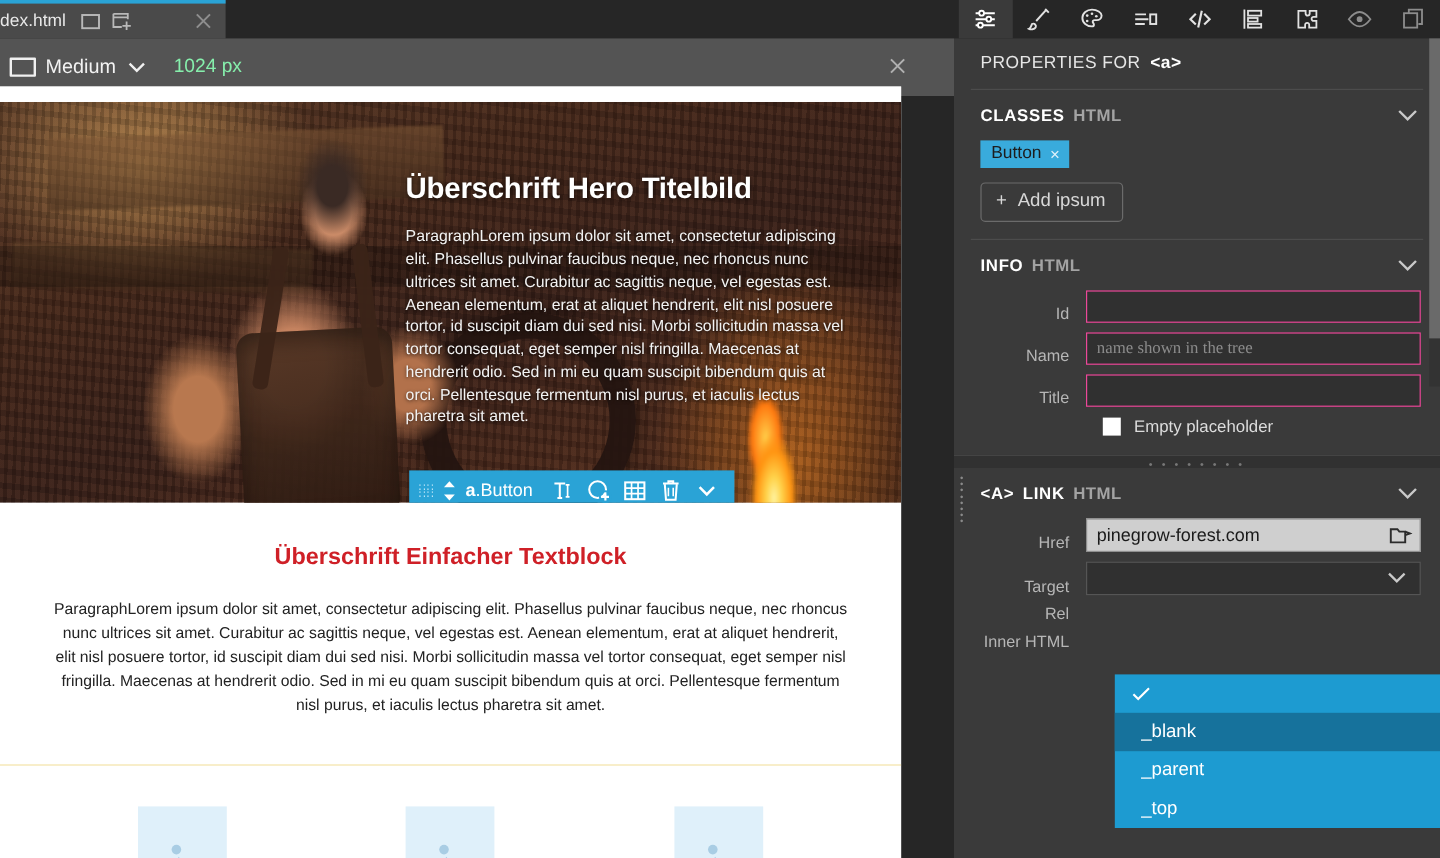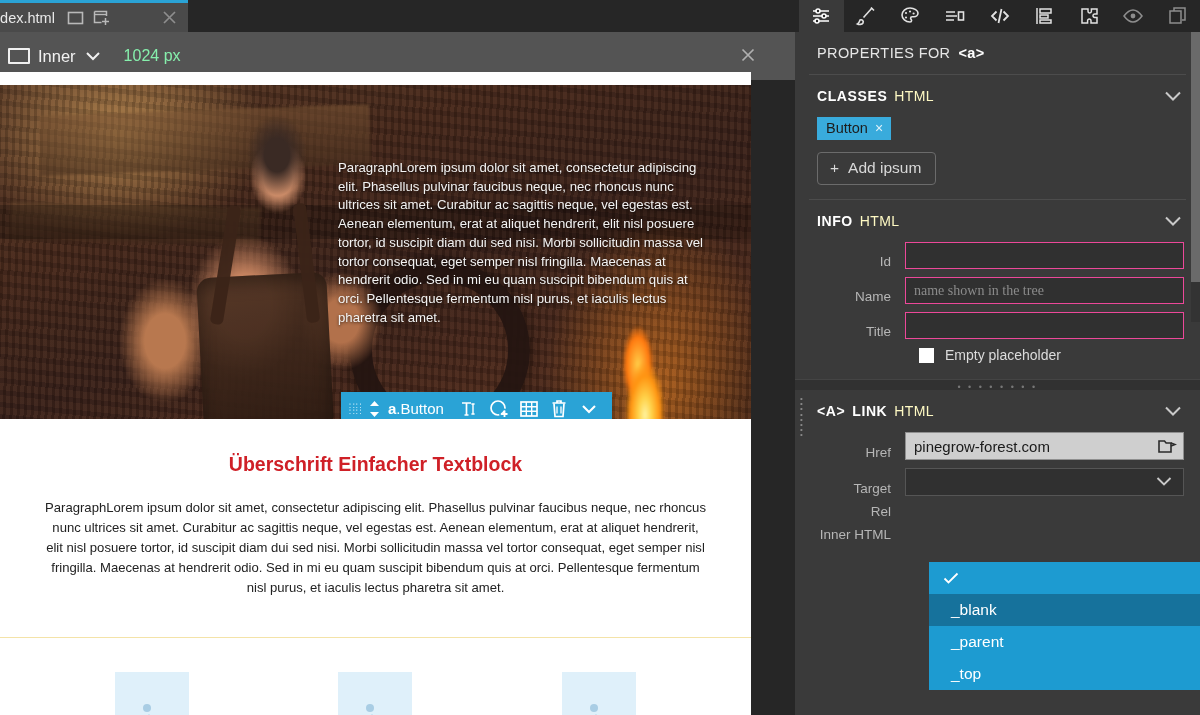--- a/index.html
+++ b/index.html
@@ -145,21 +145,21 @@
 
   .panel-title { height: 42px; display: flex; align-items: center; padding-left: 22px; color: #e6e6e6; font-size: 14.5px; letter-spacing: .4px; }
   .panel-title .tag { color: #fff; font-weight: bold; margin-left: 8px; font-size: 14.5px; }
   .hr { height: 1px; background: #4c4c4c; margin: 0 14px; }
 
   .sec-head {
     height: 42px; display: flex; align-items: center; padding: 0 16px 0 22px;
     color: #fff; font-size: 14px; letter-spacing: .6px;
   }
   .sec-head .strong { font-weight: bold; }
-  .sec-head .muted { color: #fef9c3; margin-left: 7px; font-weight: normal; letter-spacing: .4px; }
+  .sec-head .muted { color: #a3a3a3; margin-left: 7px; font-weight: bold; letter-spacing: .4px; }
   .sec-head .chev { margin-left: auto; }
 
   .classes-body { padding: 0 22px 14px; }
   .chip {
     display: inline-flex; align-items: center; gap: 7px;
     background: #39abdc; color: #1d1d1d; font-size: 14.5px;
     padding: 3px 8px 4px 9px;
   }
   .chip .x { color: #dff1fa; font-size: 14px; }
   .add-class {
@@ -241,21 +241,21 @@
           <svg width="17" height="17" viewBox="0 0 17 17">
               <path d="M3 3l11 11M14 3L3 14" stroke="#8e8e8e" stroke-width="1.7" fill="none"></path>
             </svg>
         </span>
       </div>
     </div>
 
     <div class="bpbar">
       <div class="bpbar-inner">
         <span class="bp-rect"></span>
-        <span class="bp-name">Inner</span>
+        <span class="bp-name">Medium</span>
         <span class="ico">
           <svg width="18" height="12" viewBox="0 0 18 12">
               <path d="M3 3l6 6 6-6" stroke="#f0f0f0" stroke-width="2" fill="none"></path>
             </svg>
         </span>
         <span class="bp-px">1024 px</span>
       </div>
       <span class="ico bpbar-close">
         <svg width="18" height="18" viewBox="0 0 18 18">
             <path d="M3.5 3.5l11 11M14.5 3.5l-11 11" stroke="#b0b0b0" stroke-width="1.7" fill="none"></path>
@@ -275,20 +275,21 @@
           <div class="dark-band"></div>
           <div class="hoop"></div>
           <div class="smith"></div>
           <div class="apron"></div>
           <div class="strap1"></div>
           <div class="strap2"></div>
           <div class="flame"></div>
         </div>
 
         <div class="hero-content">
+          <div class="hero-h1">Überschrift Hero Titelbild</div>
           <div class="hero-p">ParagraphLorem ipsum dolor sit amet, consectetur adipiscing elit. Phasellus pulvinar faucibus neque, nec rhoncus nunc ultrices sit amet. Curabitur ac sagittis neque, vel egestas est. Aenean elementum, erat at aliquet hendrerit, elit nisl posuere tortor, id suscipit diam dui sed nisi. Morbi sollicitudin massa vel tortor consequat, eget semper nisl fringilla. Maecenas at hendrerit odio. Sed in mi eu quam suscipit bibendum quis at orci. Pellentesque fermentum nisl purus, et iaculis lectus pharetra sit amet.</div>
         </div>
 
         <div class="sel-toolbar">
           <span class="grip">∷∷<br>∷∷</span>
           <span class="ico">
             <svg width="15" height="24" viewBox="0 0 15 24">
                 <path d="M7.5 4l4.5 5H3z" fill="#fff"></path>
                 <path d="M7.5 20l4.5-5H3z" fill="#fff"></path>
               </svg>

